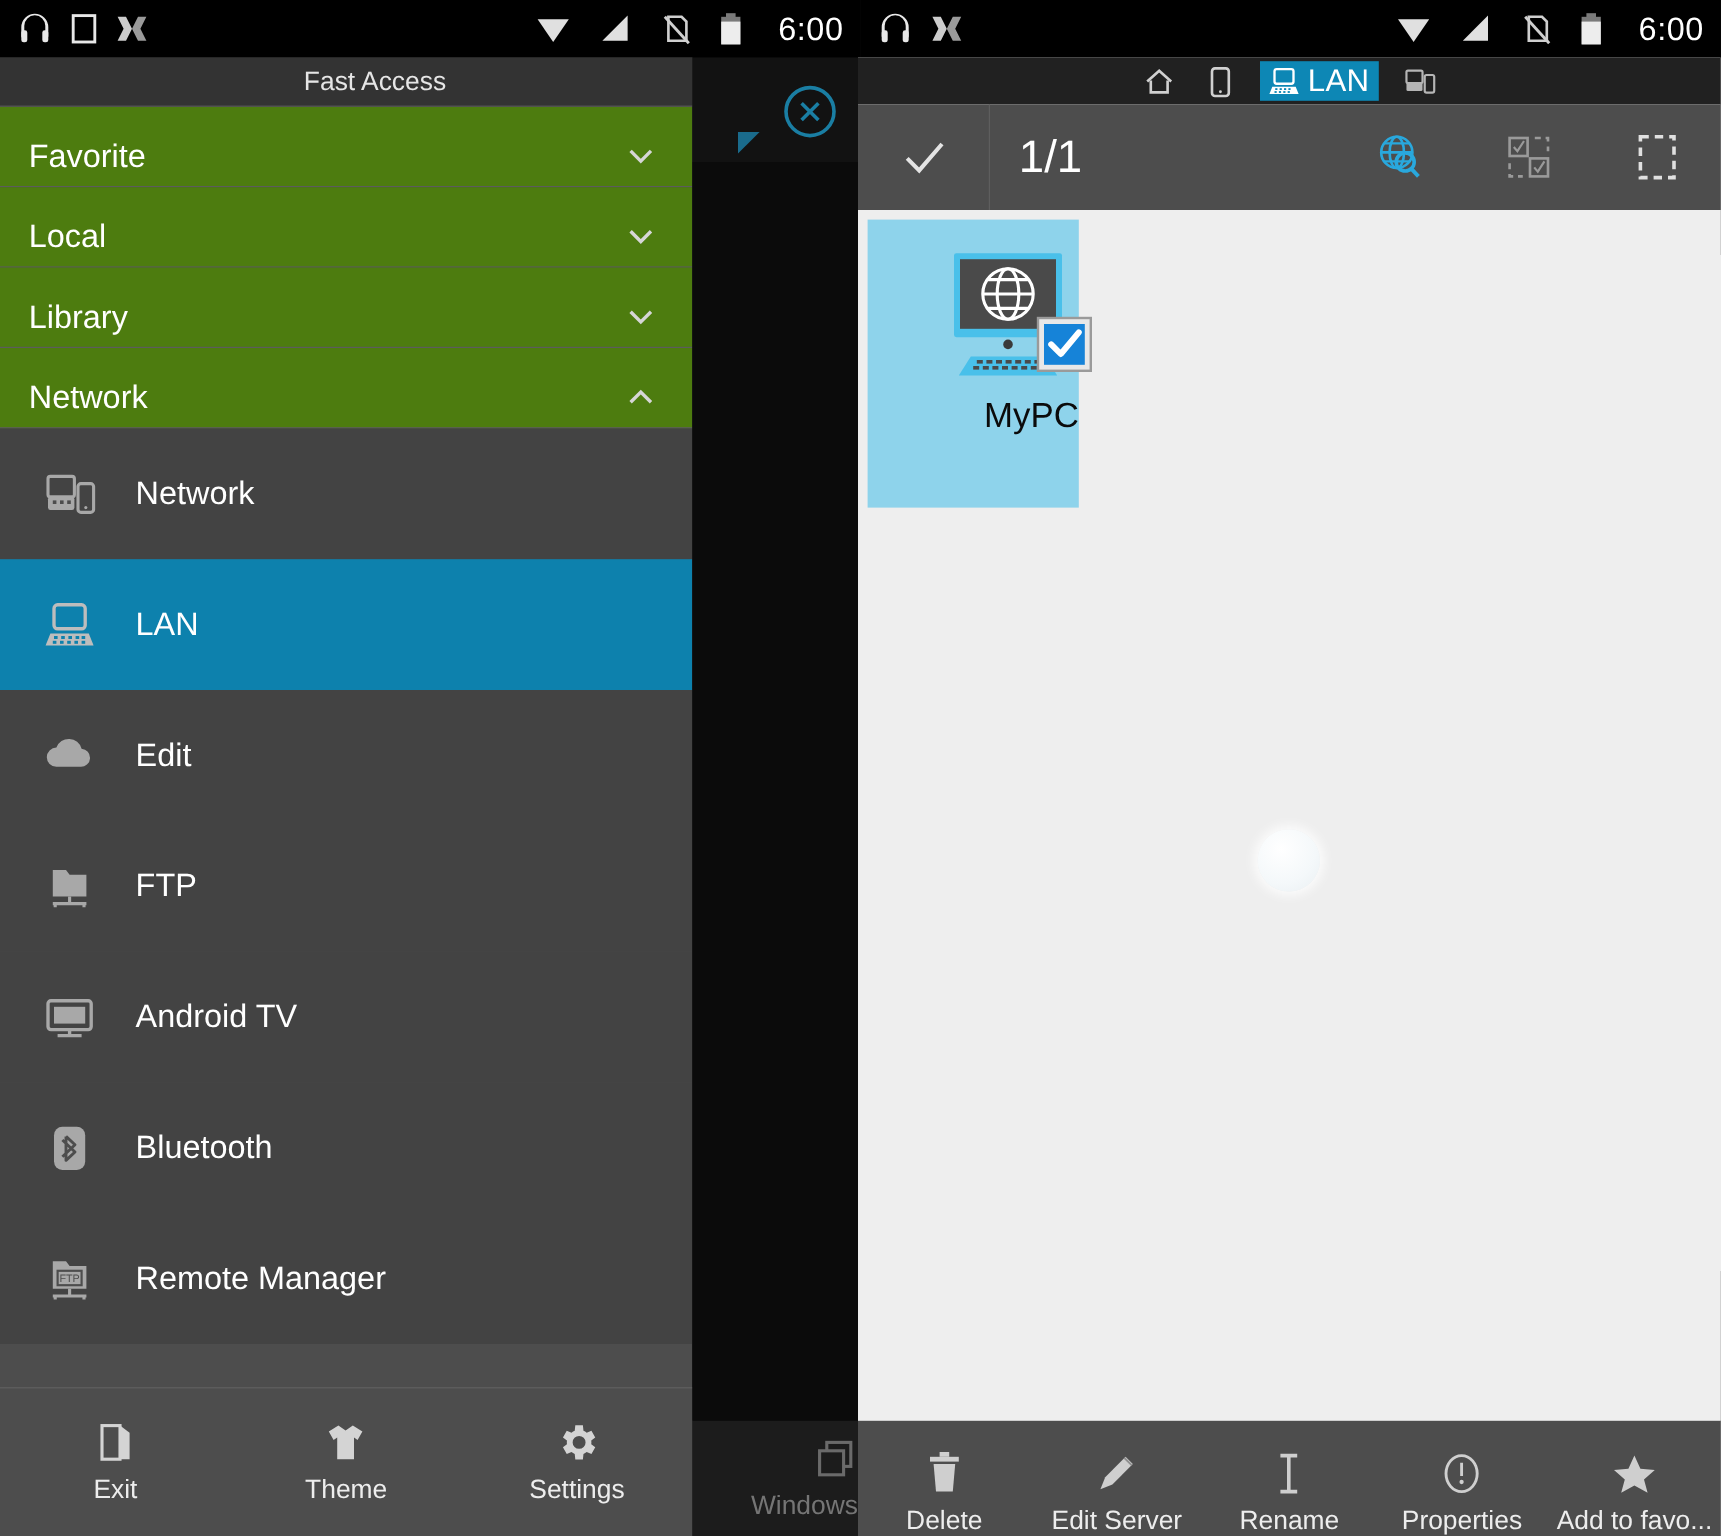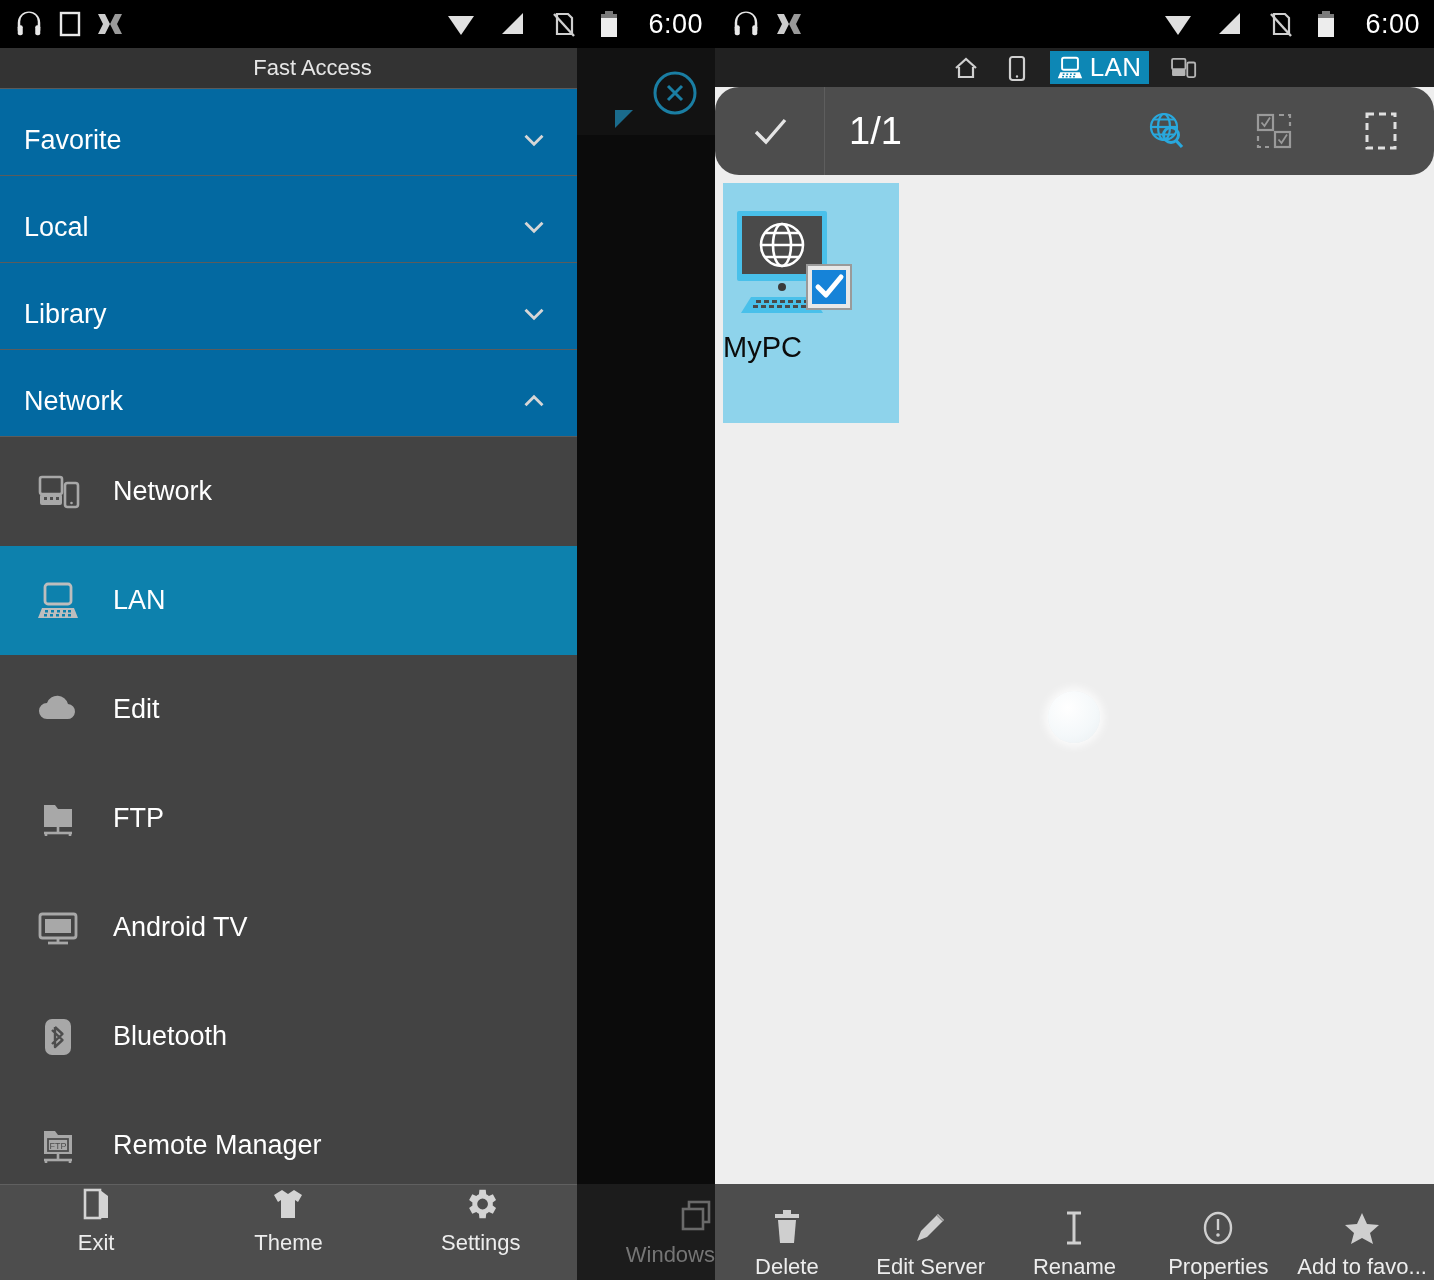--- a/index.html
+++ b/index.html
@@ -37,41 +37,41 @@
     height: 41px; background: #333;
     color: #e6e6e6; font-size: 22px;
     display: flex; align-items: center; justify-content: center;
     border-bottom: 1px solid #5a5a5a;
     flex: 0 0 auto;
     padding-left: 48px;
   }
   .drawer-list { flex: 1 1 auto; overflow: hidden; }
 
   .group-row {
-    height: 87px; display: flex; align-items: center;
+    height: 67px; display: flex; align-items: center;
     padding: 16px 26px 0 24px;
     border-bottom: 1px solid #5c5c5c;
-    background: #0369a1;
+    background: #4d7c0f;
   }
   .group-row .lbl { flex: 1 1 auto; color: #fff; font-size: 27px; }
 
   .child-row {
     height: 109px; display: flex; align-items: center;
     padding-left: 30px; background: #434343;
   }
   .child-row.sel { background: #0d81ad; }
   .child-row .ico { width: 56px; display: flex; align-items: center; justify-content: center; }
   .child-row .lbl { color: #fff; font-size: 27px; padding-left: 27px; }
 
   
   .bottombar-left {
     position: absolute; left: 0; bottom: 0;
-    width: 577px; height: 96px;
+    width: 577px; height: 124px;
     background: #4d4d4d;
-    display: flex; align-items: flex-start;
+    display: flex; align-items: center;
     border-top: 1px solid #606060;
   }
   .bb-item {
     flex: 1 1 0; display: flex; flex-direction: column;
     align-items: center; justify-content: center; gap: 7px;
   }
   .bb-item .lab { color: #ededed; font-size: 22px; white-space: nowrap; }
 
   
   .scrim-panel {
@@ -107,38 +107,38 @@
   }
   .tabbar .tab { display: flex; align-items: center; height: 33px; padding: 0 4px; }
   .tabbar .tab.active {
     background: #0d87b5; padding: 0 8px 0 6px; gap: 6px;
   }
   .tabbar .tab .tlab { color: #fff; font-size: 26px; letter-spacing: .3px; }
 
   .toolbar {
     position: absolute; top: 39px; left: 0; right: 0; height: 88px;
     background: #4d4d4d;
-    display: flex; align-items: center; border-radius: 24px;
+    display: flex; align-items: center;
   }
   .tb-check { width: 110px; display: flex; align-items: center; justify-content: center;
               border-right: 1px solid #5e5e5e; height: 88px; }
   .tb-count { color: #fff; font-size: 38px; padding-left: 24px; }
   .tb-grow { flex: 1 1 auto; }
   .tb-btn { width: 107px; display: flex; align-items: center; justify-content: center; }
 
   .content {
     position: absolute; top: 127px; left: 0; right: 0; bottom: 96px;
     background: #eeeeee;
     padding: 8px 0 0 8px;
   }
   .grid-item {
     position: relative;
     width: 176px; height: 240px;
     background: #8ed3eb;
-    display: flex; flex-direction: column; align-items: flex-start;
+    display: flex; flex-direction: column; align-items: flex-end;
     padding-top: 26px;
   }
   .pc-icon { position: relative; width: 118px; height: 108px; }
   .pc-check { position: absolute; right: -12px; bottom: 6px; }
   .grid-item .name { color: #0b0b0b; font-size: 29px; margin-top: 14px; }
 
   .ripple {
     position: absolute; left: 333px; top: 516px;
     width: 52px; height: 52px; border-radius: 50%;
     background: radial-gradient(circle at 38% 32%, #ffffff 0%, #f4f8fa 60%, #e9eff2 100%);

